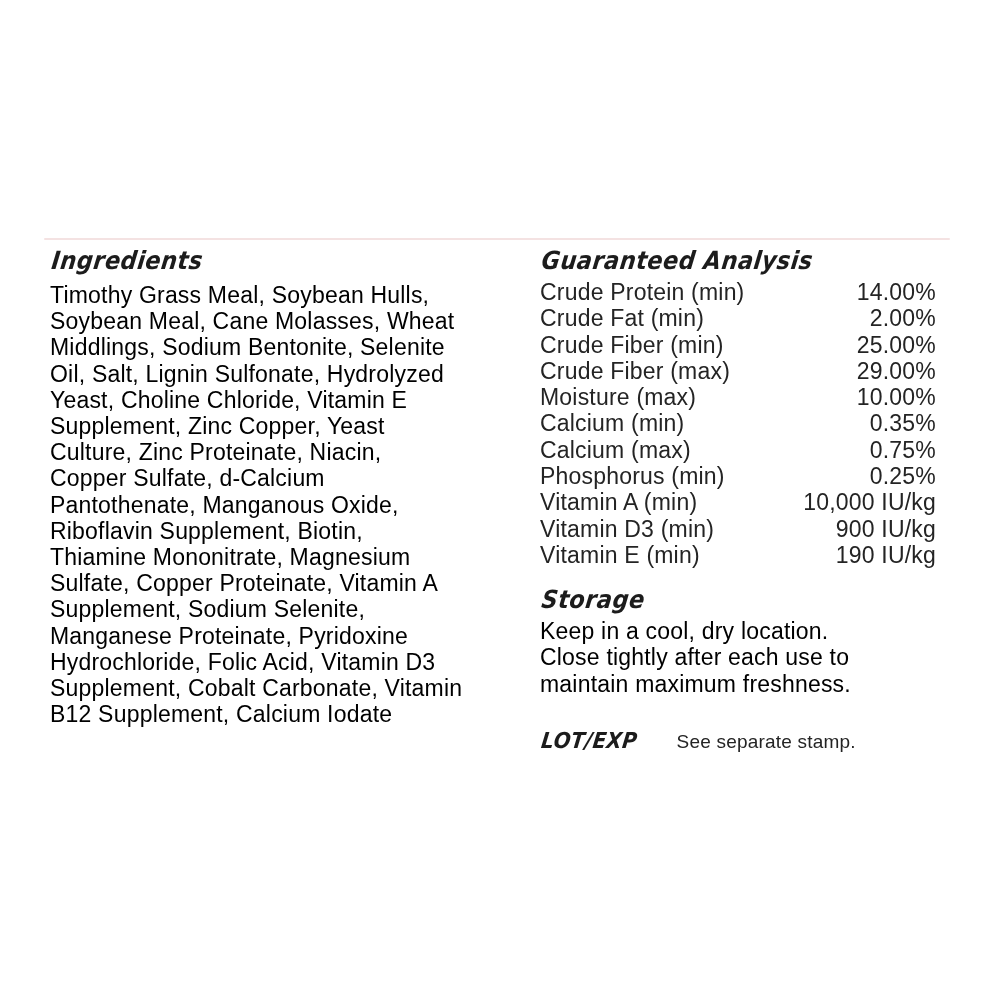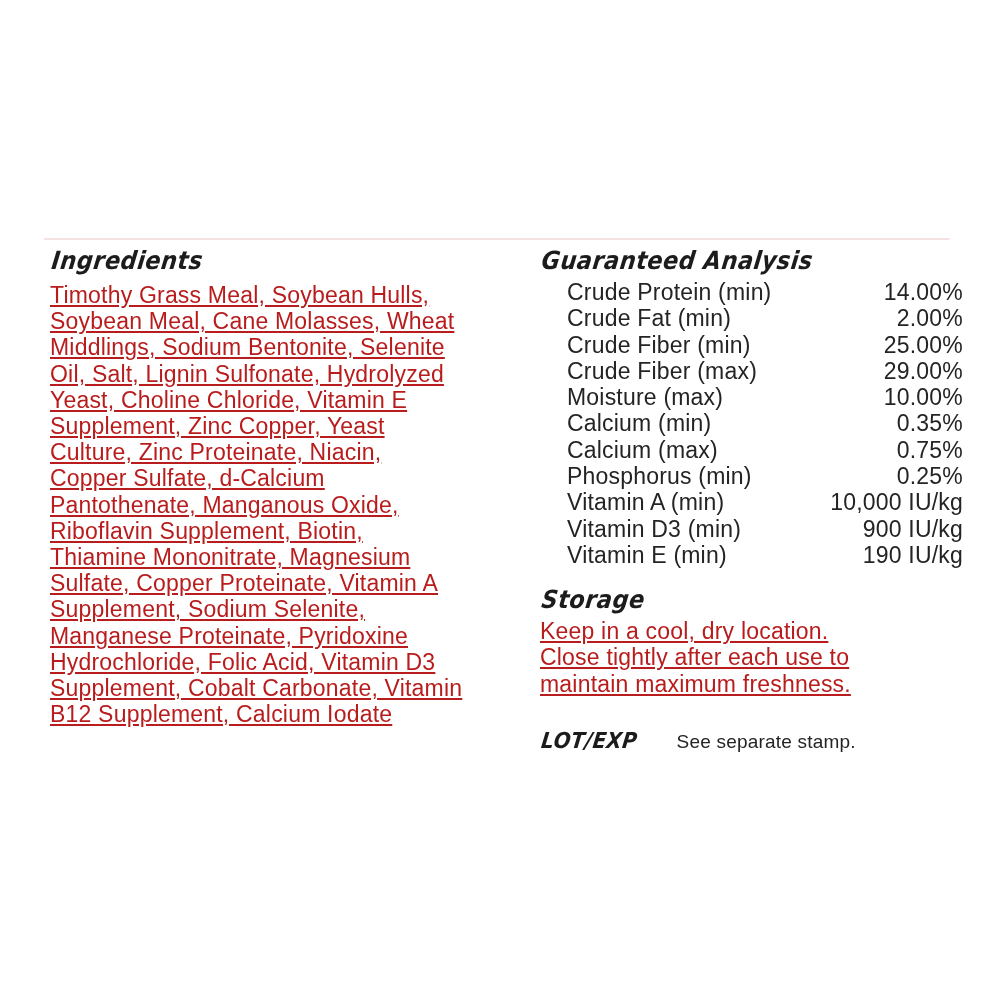--- a/index.html
+++ b/index.html
@@ -55,26 +55,24 @@
     margin-bottom: 7px;
   }
   .col-right .hand-heading {
     margin-bottom: 4px;
   }
   .body-line {
     font-size: 23px;
     line-height: 26.2px;
     letter-spacing: 0.2px;
     white-space: nowrap;
-    color: #b91c1c;
-    text-decoration: underline;
+    color: #000000;
   }
   .ga-table {
     width: 100%;
-    margin-left: 27px;
   }
   .ga-row {
     display: flex;
     justify-content: space-between;
     align-items: baseline;
     font-size: 23px;
     line-height: 26.3px;
     letter-spacing: 0.2px;
     color: #242424;
   }

